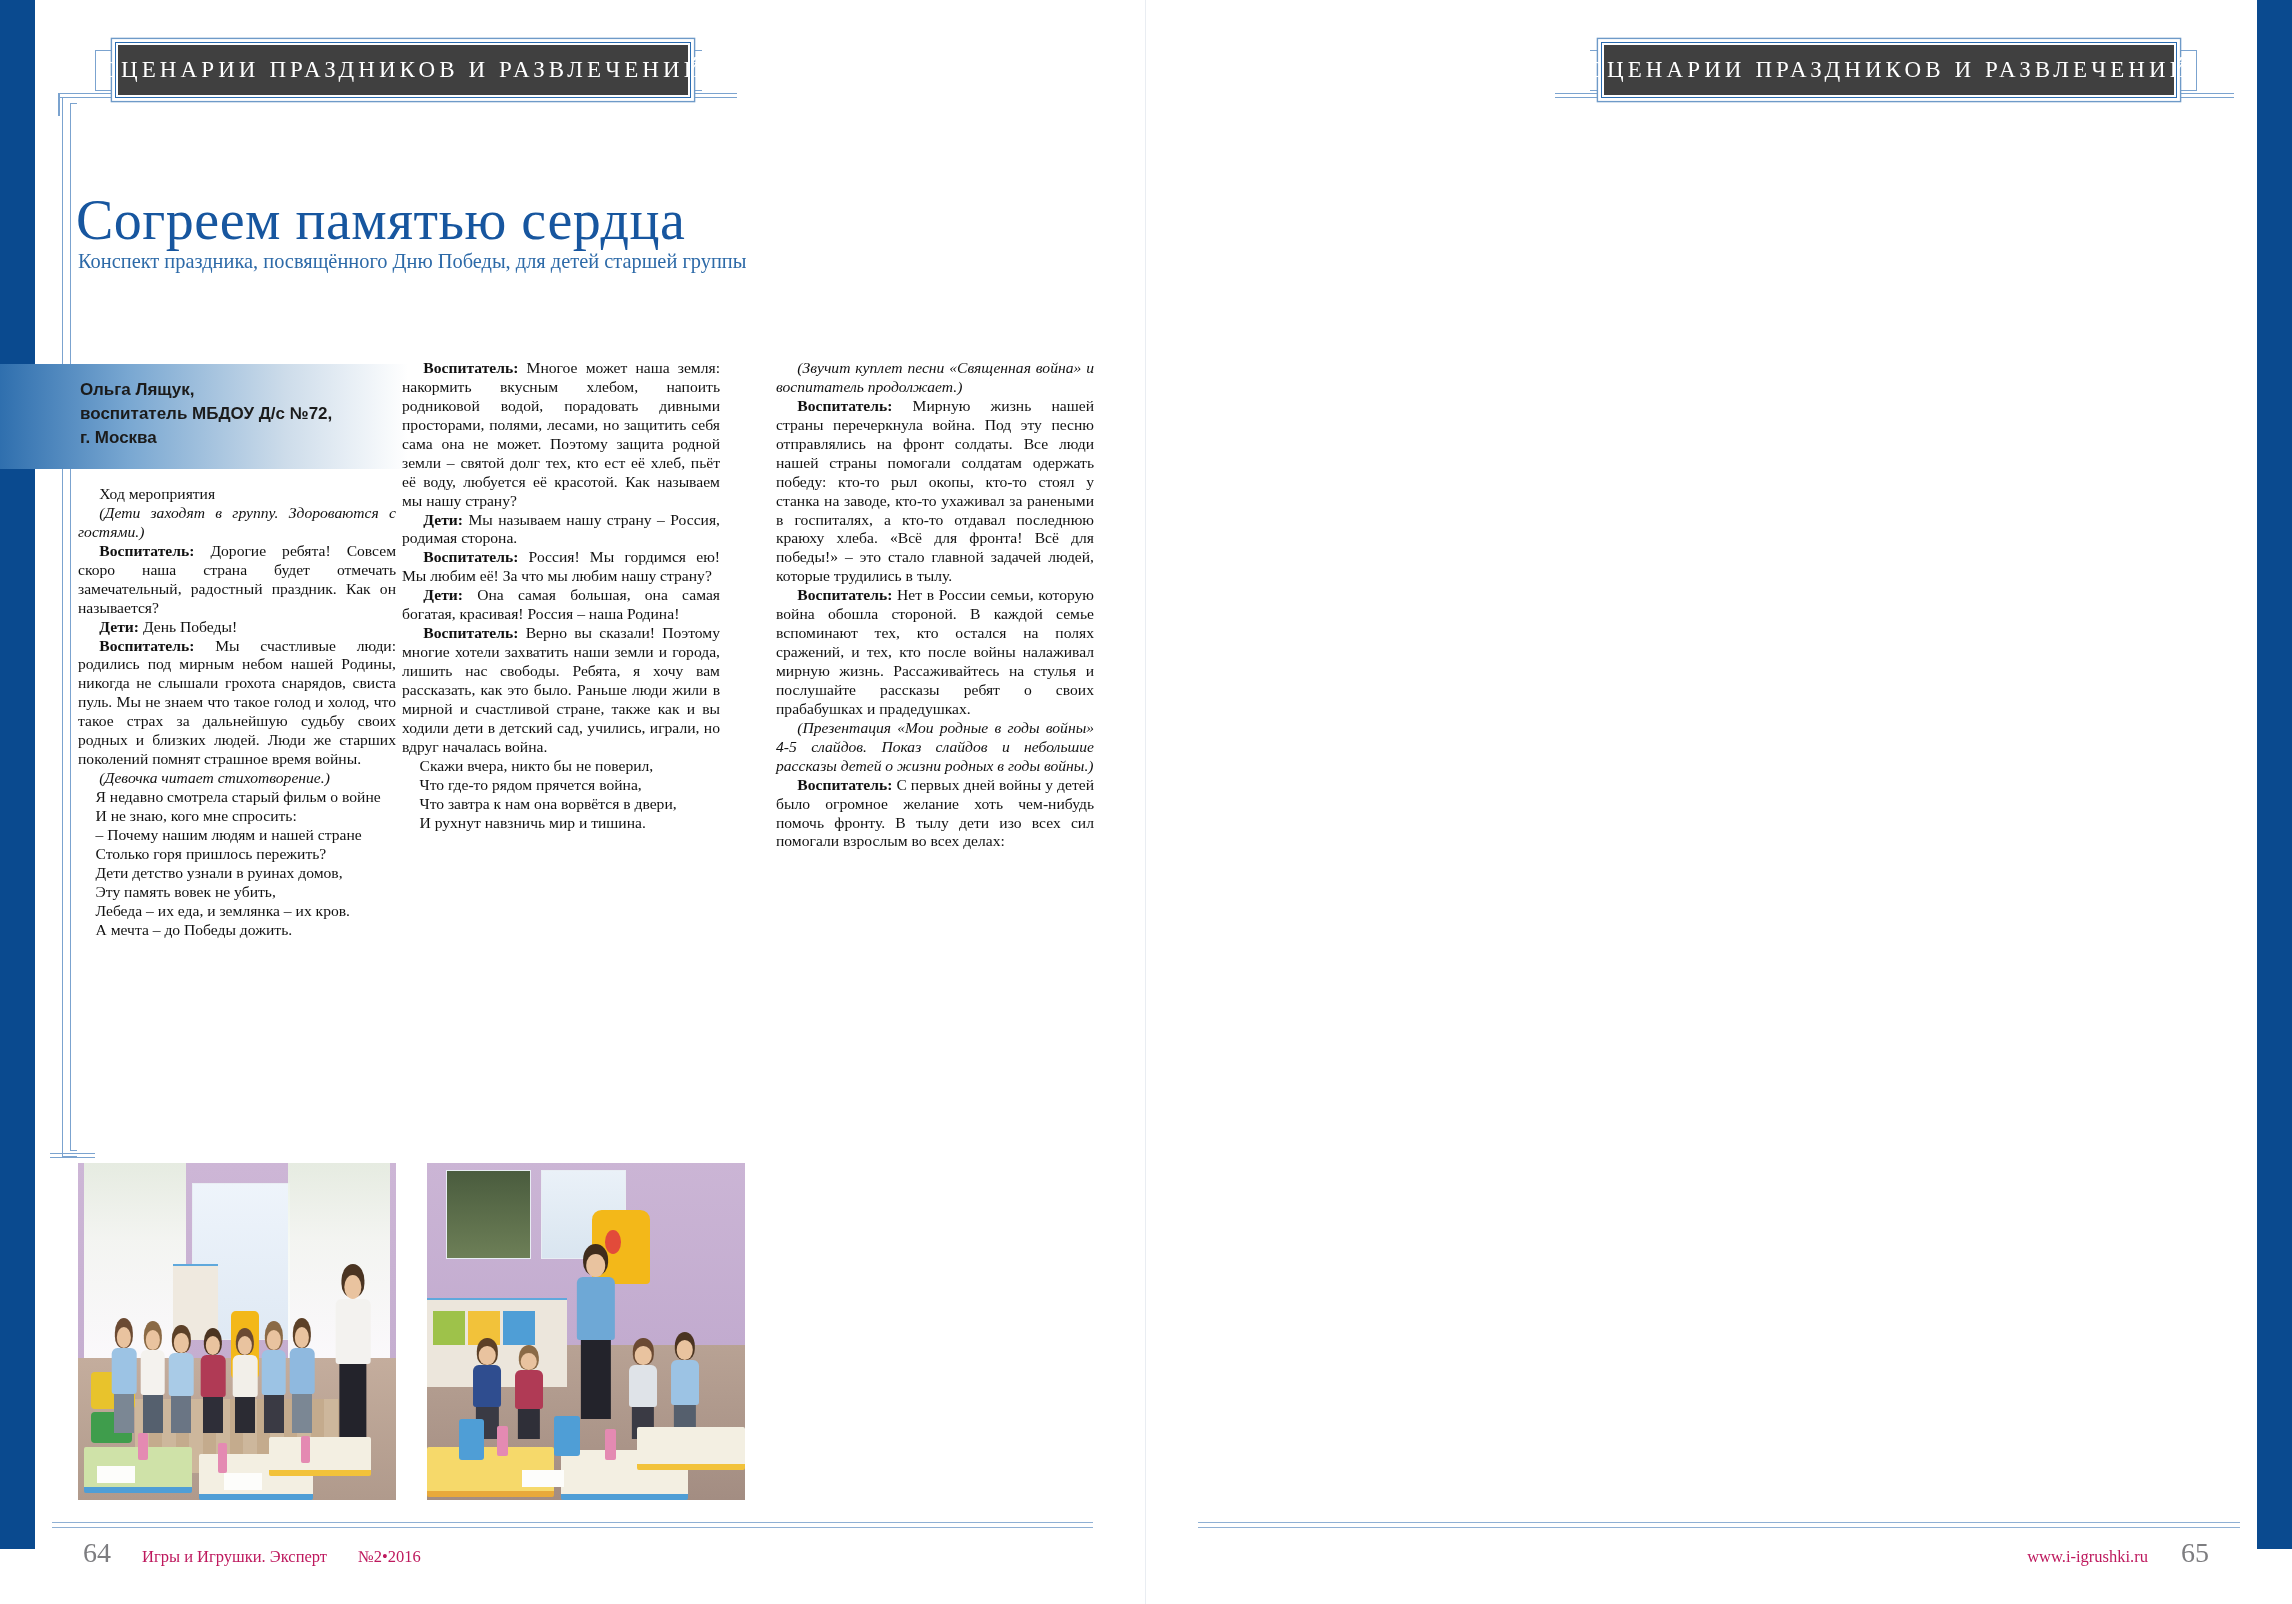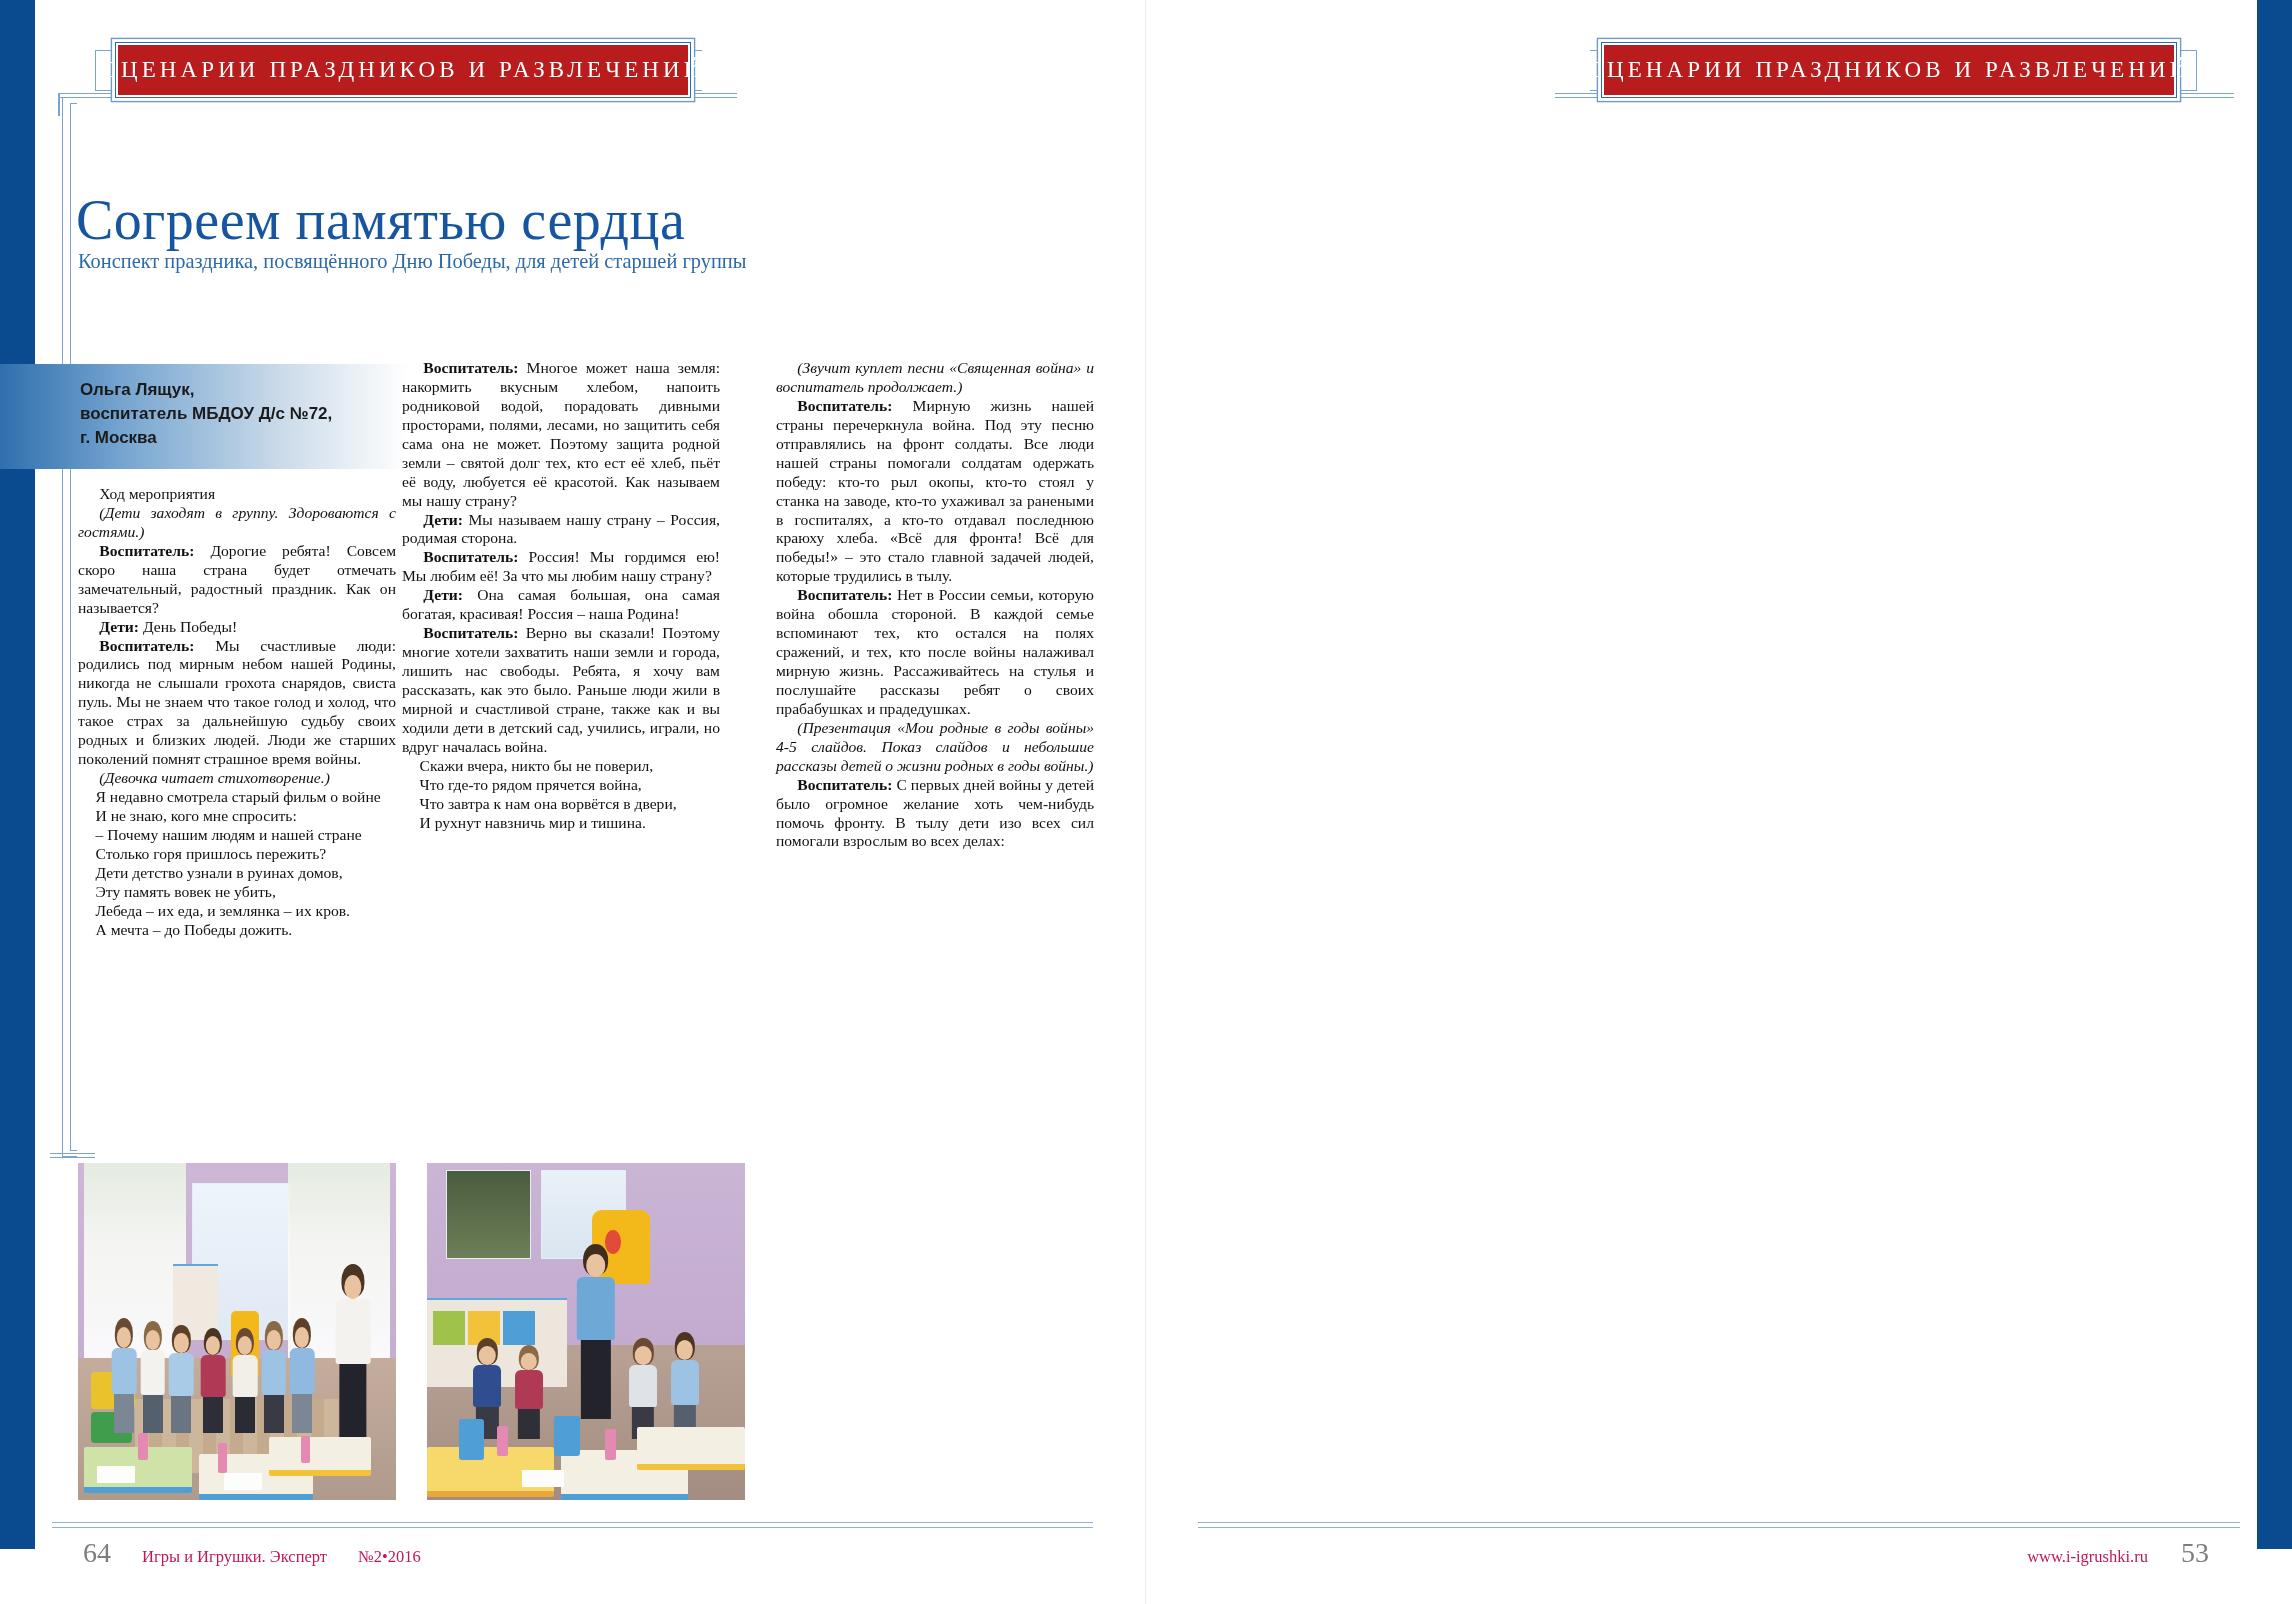--- a/index.html
+++ b/index.html
@@ -21,21 +21,21 @@
   .edge-bar{position:absolute;top:0;width:35px;height:1549px;background:#0a4a8f;}
   .edge-bar.l{left:0;}
   .edge-bar.r{right:0;}
 
   
   .banner-wrap{position:absolute;top:43px;height:54px;}
   .banner-wrap.l{left:116px;width:574px;}
   .banner-wrap.r{right:116px;width:574px;}
   .banner{
     position:absolute;inset:0;
-    background:#b91c1c;
+    background:#404040;
     border:2.9px solid #ffffff;
     outline:1.5px solid #2a6bb0;
     box-shadow:0 0 0 3.9px #ffffff, 0 0 0 5.3px #6e9ac8;
     display:flex;align-items:center;justify-content:center;
   }
   .banner span{
     color:#fff;font-family:"Liberation Serif",serif;
     font-size:23px;letter-spacing:4.1px;font-weight:400;
     white-space:nowrap;
   }
@@ -338,18 +338,18 @@
     <div class="rule-line" style="right:58px;top:97px;width:679px;"></div>
     <div class="banner-wrap r">
       <div class="banner">
         <span>СЦЕНАРИИ ПРАЗДНИКОВ И РАЗВЛЕЧЕНИЙ</span>
       </div>
     </div>
 
     <div class="footer-rule"></div>
     <div class="foot r">
       <span class="txt">www.i-igrushki.ru</span>
-      <span class="pg">53</span>
+      <span class="pg">65</span>
     </div>
   </div>
 
 </div>
 
 
 </body></html>

